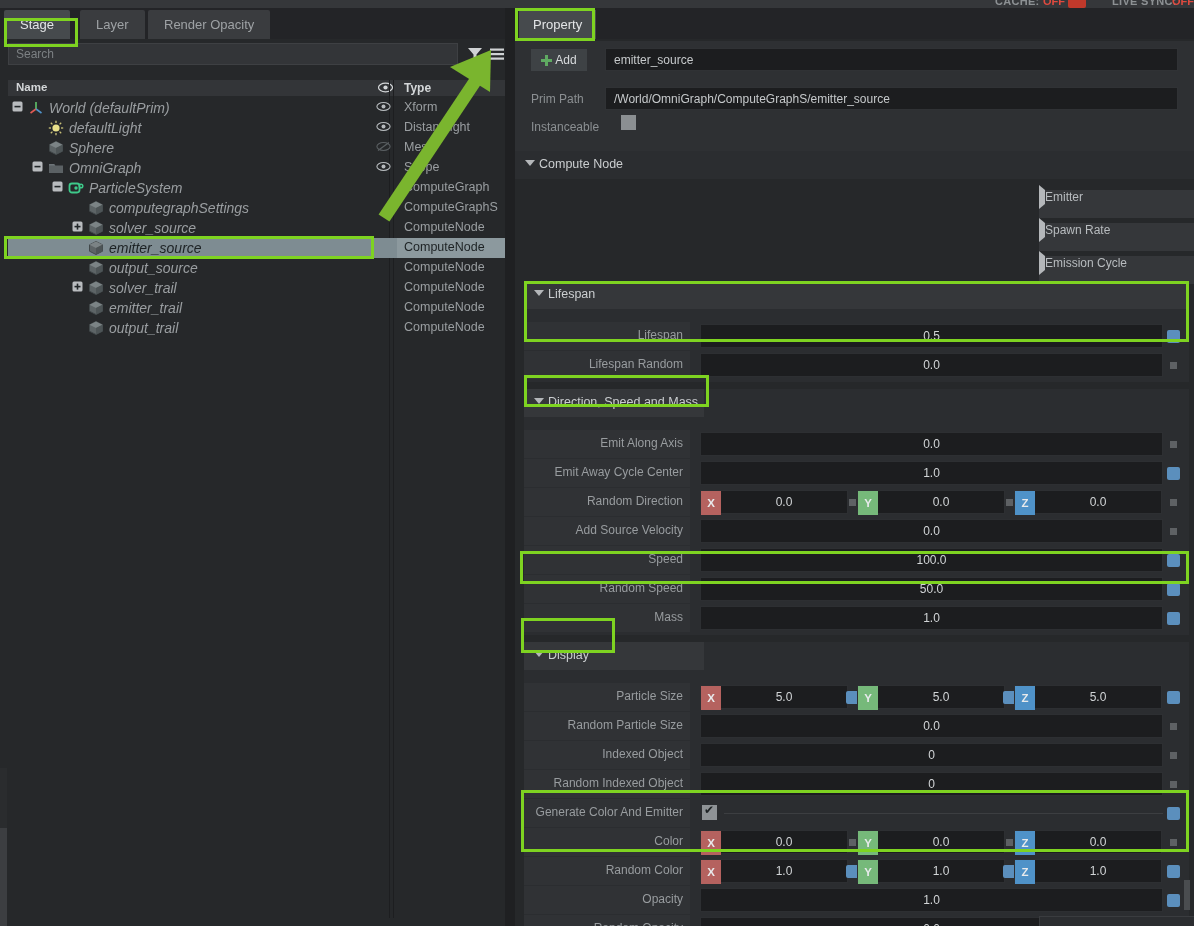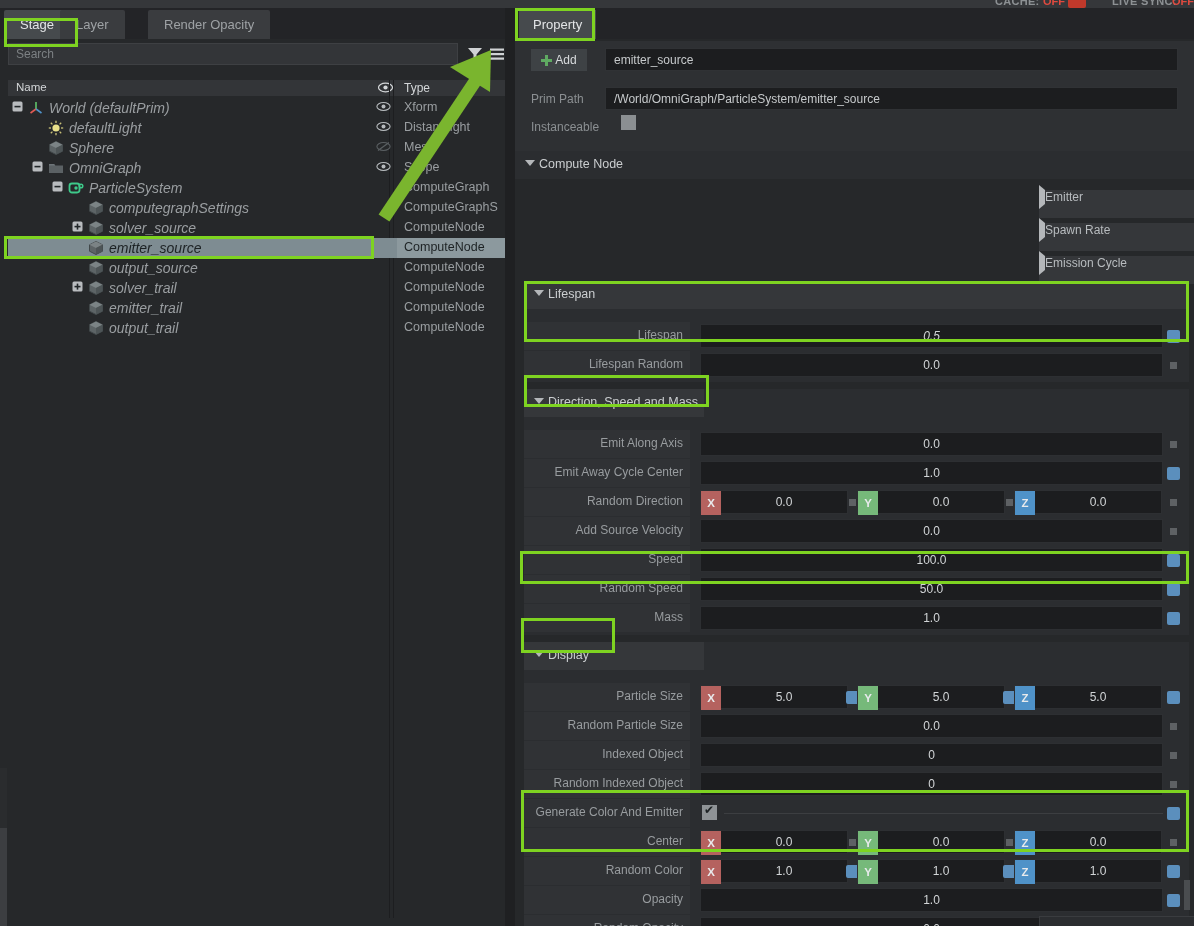--- a/index.html
+++ b/index.html
@@ -25,21 +25,21 @@
   .tab{position:absolute;top:2px;height:29px;line-height:29px;padding:0 16px;font-size:13px;color:#9ea2a5;background:#3a3c3f;border-top-left-radius:2px;border-top-right-radius:2px;}
   .tab.active{background:#464a4d;color:#e3e5e7;}
   .tab-hl{position:absolute;border:3px solid #7ed321;box-sizing:border-box;pointer-events:none;}
 
   .searchrow{position:absolute;left:0;top:31px;width:515px;height:30px;background:#26282a;}
   .searchbox{position:absolute;left:8px;top:4px;width:450px;height:22px;background:#333538;border:1px solid #3e4043;box-sizing:border-box;}
   .searchbox span{position:absolute;left:7px;top:3px;font-size:12px;color:#7c8083;}
   .filt-icon{position:absolute;left:466px;top:6px;width:18px;height:18px;}
   .hamb-icon{position:absolute;left:488px;top:6px;width:18px;height:18px;}
 
-  .hdrrow{position:absolute;left:8px;top:72px;width:502px;height:16px;background:#333538;}
+  .hdrrow{position:absolute;left:8px;top:72px;width:502px;height:16px;background:#333538;font-weight:bold;}
   .hdr-name{position:absolute;left:8px;top:1px;font-size:11.5px;color:#d4d7d9;}
   .hdr-eye{position:absolute;left:370px;top:2px;}
   .hdr-type{position:absolute;left:396px;top:1px;font-size:12px;color:#d4d7d9;}
 
   .col-div{position:absolute;top:72px;width:1px;height:838px;background:#1d1e20;}
 
   .tree{position:absolute;left:8px;top:90px;width:502px;}
   .trow{position:absolute;left:0;width:502px;height:20px;}
   .trow.sel{background:#7e8c92;}
   .trow .tw{position:absolute;top:3px;width:11px;height:11px;}
@@ -117,21 +117,21 @@
     <span class="val" style="left:1043px;">OFF</span>
     <span class="pill" style="left:1068px;"></span>
     <span class="lbl" style="left:1112px;">LIVE SYNC:</span>
     <span class="val" style="left:1172px;">OFF</span>
   </div>
 
   <div class="stage-panel">
 
     <div class="tabbar">
       <div class="tab active" style="left:4px;">Stage</div>
-      <div class="tab" style="left:60px;">Layer</div>
+      <div class="tab" style="left:80px;">Layer</div>
       <div class="tab" style="left:148px;">Render Opacity</div>
     </div>
 
     <div class="searchrow">
       <div class="searchbox">
         <span>Search</span>
       </div>
       <div class="filt-icon">
         <svg width="18" height="18" viewBox="0 0 18 18">
             <polygon points="2,3 16,3 10.5,9.5 10.5,15.5 7.5,13.5 7.5,9.5" fill="#cfd2d4"></polygon>
@@ -345,21 +345,21 @@
         <span class="plus"></span>
         <span class="txt">Add</span>
       </div>
 
       <div class="ph-field" style="left:90px;top:7px;width:573px;">
         <span>emitter_source</span>
       </div>
 
       <span class="ph-lbl" style="left:16px;top:51px;">Prim Path</span>
       <div class="ph-field" style="left:90px;top:46px;width:573px;">
-        <span>/World/OmniGraph/ParticleSystem/emitter_source</span>
+        <span>/World/OmniGraph/ComputeGraphS/emitter_source</span>
       </div>
 
       <span class="ph-lbl" style="left:16px;top:79px;">Instanceable</span>
       <div style="position:absolute;left:106px;top:74px;width:15px;height:15px;background:#8b8f92;"></div>
     </div>
 
     <div class="sec-hdr" style="left:0;top:143px;width:679px;background:#2b2d30;">
       <span class="arr arr-down"></span>
       <span class="ttl">Compute Node</span>
     </div>
@@ -379,21 +379,21 @@
 
     <div id="sections">
         <div class="prop-bg" style="left: 9px; top: 273px; width: 665px; height: 101px;"></div>
         <div class="sec-hdr" style="left: 9px; top: 273px; width: 665px; background: rgb(53, 55, 58);">
           <span class="arr arr-down"></span>
           <span class="ttl">Lifespan</span>
         </div>
         <div class="lbl-bg" style="left: 9px; top: 314px; width: 166px; height: 28px;"></div>
         <div class="prow" style="left: 0px; top: 314px; width: 679px;">
           <span class="plbl" style="left:0;width:168px;">Lifespan</span>
-          <div class="pfield" style="left:185px;top:2px;width:463px;font-style:italic;">
+          <div class="pfield" style="left:185px;top:2px;width:463px;">
             <span class="v">0.5</span>
           </div>
           <span class="sq-on" style="left:652px;top:8px;"></span>
         </div>
         <div class="lbl-bg" style="left: 9px; top: 343px; width: 166px; height: 28px;"></div>
         <div class="prow" style="left: 0px; top: 343px; width: 679px;">
           <span class="plbl" style="left:0;width:168px;">Lifespan Random</span>
           <div class="pfield" style="left:185px;top:2px;width:463px;">
             <span class="v">0.0</span>
           </div>
@@ -521,21 +521,21 @@
         </div>
         <div class="lbl-bg" style="left: 9px; top: 791px; width: 166px; height: 28px;"></div>
         <div class="prow" style="left: 0px; top: 791px; width: 679px;">
           <span class="plbl" style="left:0;width:168px;">Generate Color And Emitter</span>
           <span class="chkbox" style="left:187px;top:6px;"></span>
           <div class="hline" style="left:209px;top:14px;width:439px;"></div>
           <span class="sq-on" style="left:652px;top:8px;"></span>
         </div>
         <div class="lbl-bg" style="left: 9px; top: 820px; width: 166px; height: 28px;"></div>
         <div class="prow" style="left: 0px; top: 820px; width: 679px;">
-          <span class="plbl" style="left:0;width:168px;">Center</span>
+          <span class="plbl" style="left:0;width:168px;">Color</span>
           <div class="pfield" style="left:185px;top:2px;width:148px;">
             <span class="axis ax-x" style="left:0;">X</span>
             <span class="v" style="left:20px;">0.0</span>
           </div>
           <span class="sq-off" style="left:334px;top:11px;"></span>
           <div class="pfield" style="left:342px;top:2px;width:148px;">
             <span class="axis ax-y" style="left:0;">Y</span>
             <span class="v" style="left:20px;">0.0</span>
           </div>
           <span class="sq-off" style="left:491px;top:11px;"></span>

